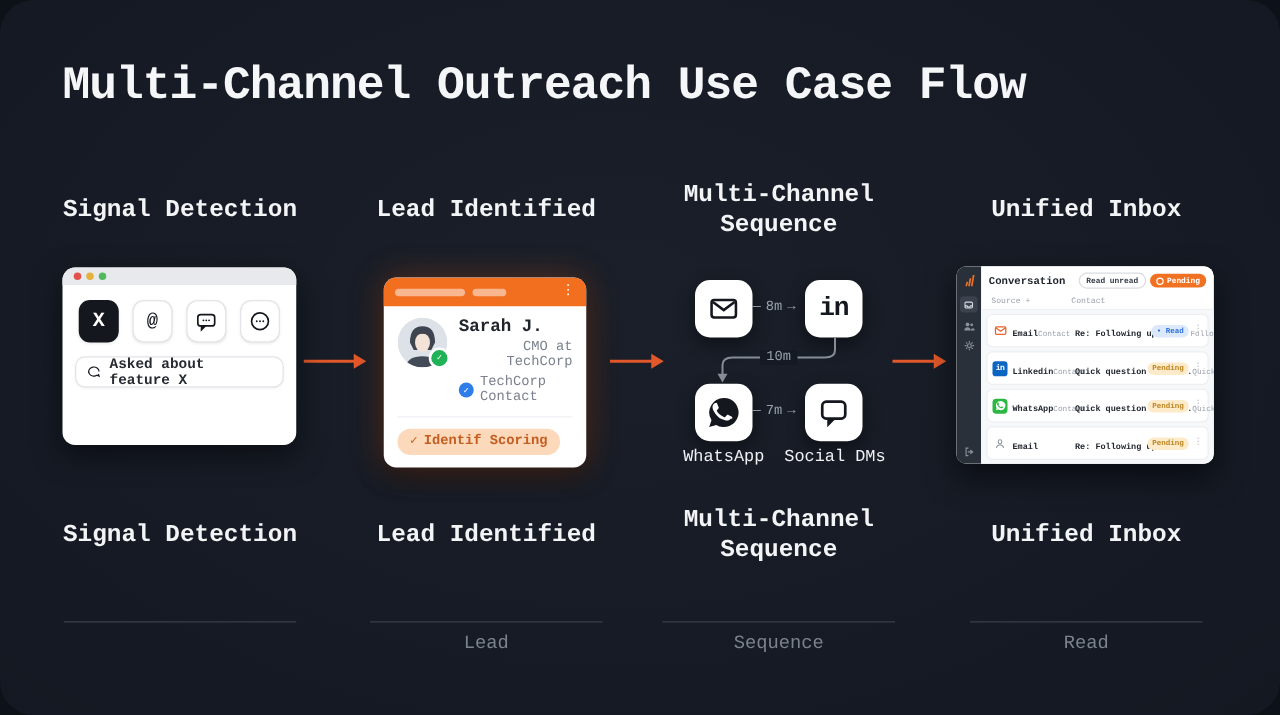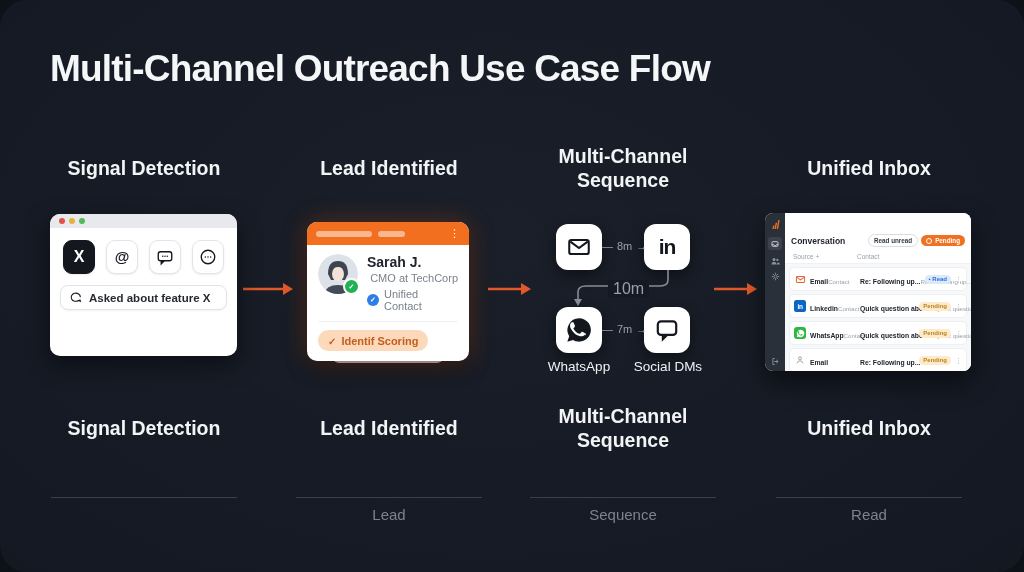--- a/index.html
+++ b/index.html
@@ -1,18 +1,18 @@
 <!DOCTYPE html>
 <html><head>
 <meta charset="utf-8">
 <style>
   html,body{margin:0;padding:0;background:#0d1118;}
   .canvas{position:relative;width:1024px;height:572px;overflow:hidden;
     background:radial-gradient(1100px 700px at 48% 42%, #1a1f29 0%, #141923 55%, #11151d 100%);
-    font-family:Liberation Sans, sans-serif;border-radius:27px;}
+    font-family:Liberation Mono, monospace;border-radius:27px;}
   .abs{position:absolute;}
 
   
   .title{left:50px;top:48px;font-size:37px;font-weight:700;color:#f5f6f8;letter-spacing:-0.8px;}
 
   
   .stagehead{top:140px;width:240px;height:58px;display:flex;align-items:center;justify-content:center;
     text-align:center;font-size:19.5px;font-weight:700;color:#f3f4f6;line-height:1.22;}
   .stagebottom{top:400px;width:240px;height:58px;display:flex;align-items:center;justify-content:center;
     text-align:center;font-size:19.5px;font-weight:700;color:#f3f4f6;line-height:1.22;}
@@ -75,34 +75,34 @@
 
   
   .tile{width:46px;height:46px;background:#fff;border-radius:12px;display:flex;align-items:center;
     justify-content:center;box-shadow:0 5px 14px rgba(0,0,0,.45);color:#14171e;}
   .t-email{left:556px;top:224px;}.t-li{left:644px;top:224px;}.t-wa{left:556px;top:307px;}.t-dm{left:644px;top:307px;}
   .linkedin-glyph::before{content:"in";font-weight:800;font-size:21px;letter-spacing:-1px;color:#14171e;}
   .delay{font-size:11px;color:#98a0aa;display:flex;align-items:center;gap:4px;white-space:nowrap;}
   .delay .dash::before{content:"—";}
   .delay .arr::before{content:"→";}
   .d1{left:602px;top:240px;}.d3{left:602px;top:323px;}
-  .d10{left:608px;top:280px;font-size:16px;color:#98a0aa;background:#141923;padding:0 5px;z-index:3;}
+  .d10{left:608px;top:280px;font-size:11px;color:#98a0aa;background:#141923;padding:0 5px;z-index:3;}
   .connector{left:570px;top:270px;z-index:2;}
   .chlabel{top:359px;width:100px;text-align:center;font-size:13.5px;color:#eef0f3;font-weight:500;}
   .cl1{left:529px;}.cl2{left:618px;}
 
   
   .inboxapp{left:765px;top:213px;width:206px;height:158px;border-radius:8px;overflow:hidden;display:flex;
     box-shadow:0 10px 24px rgba(0,0,0,.55);background:#fff;}
   .ibside{width:20px;background:#2a3039;display:flex;flex-direction:column;align-items:center;padding:6px 0 5px;gap:7px;flex:none;}
   .sideic{display:flex;align-items:center;justify-content:center;color:#8b919c;}
   .sideic.active{width:14px;height:13px;background:#3b424e;border-radius:3px;color:#d7dae0;}
   .sideic.last{margin-top:auto;}
   .ibmain{flex:1;display:flex;flex-direction:column;background:#fff;min-width:0;}
-  .ibhead{display:flex;align-items:center;padding:21px 6px 4px;gap:3px;}
+  .ibhead{display:flex;align-items:center;padding:5px 6px 4px;gap:3px;}
   .ibtitle{font-size:8.5px;font-weight:700;color:#1c212a;margin-right:auto;}
   .btn-read{font-size:6.3px;font-weight:700;color:#333a44;border:1px solid #d9dce1;border-radius:7px;padding:2px 5px;background:#fff;white-space:nowrap;}
   .btn-pending{font-size:6.3px;font-weight:700;color:#fff;background:#f07121;border-radius:7px;padding:2px 5px;
     display:flex;align-items:center;gap:3px;white-space:nowrap;}
   .btn-pending .o{width:4px;height:4px;border:1px solid #fff;border-radius:50%;}
   .ibcols{display:flex;padding:2px 8px 3px;font-size:6.5px;color:#9aa1ab;border-bottom:1px solid #eff1f4;}
   .ibcols .c1{width:64px;}.ibcols .c2{flex:1;}
   .ibrows{flex:1;background:#f7f8fa;padding:3px 4px;display:flex;flex-direction:column;gap:3px;}
   .ibrow{background:#fff;border:1px solid #edeff2;border-radius:5px;display:flex;align-items:center;
     padding:2px 4px;gap:4px;flex:1;min-height:0;}
@@ -207,21 +207,21 @@
               <path d="M6 40 q2 -9 14 -9 t14 9 z" fill="#434b58"></path>
             </svg>
           </div>
           <span class="avbadge"></span>
         </div>
         <div>
           <div class="leadname">Sarah J.</div>
           <div class="leadrole">CMO at TechCorp</div>
           <div class="leadver">
             <span class="vbadge"></span>
-            <span>Unified Contact</span>
+            <span>TechCorp Contact</span>
           </div>
         </div>
       </div>
       <div class="leaddiv"></div>
       <div class="leadpill">
         <span class="ck"></span>
         <span>Identif Scoring</span>
       </div>
     </div>
   </div>

